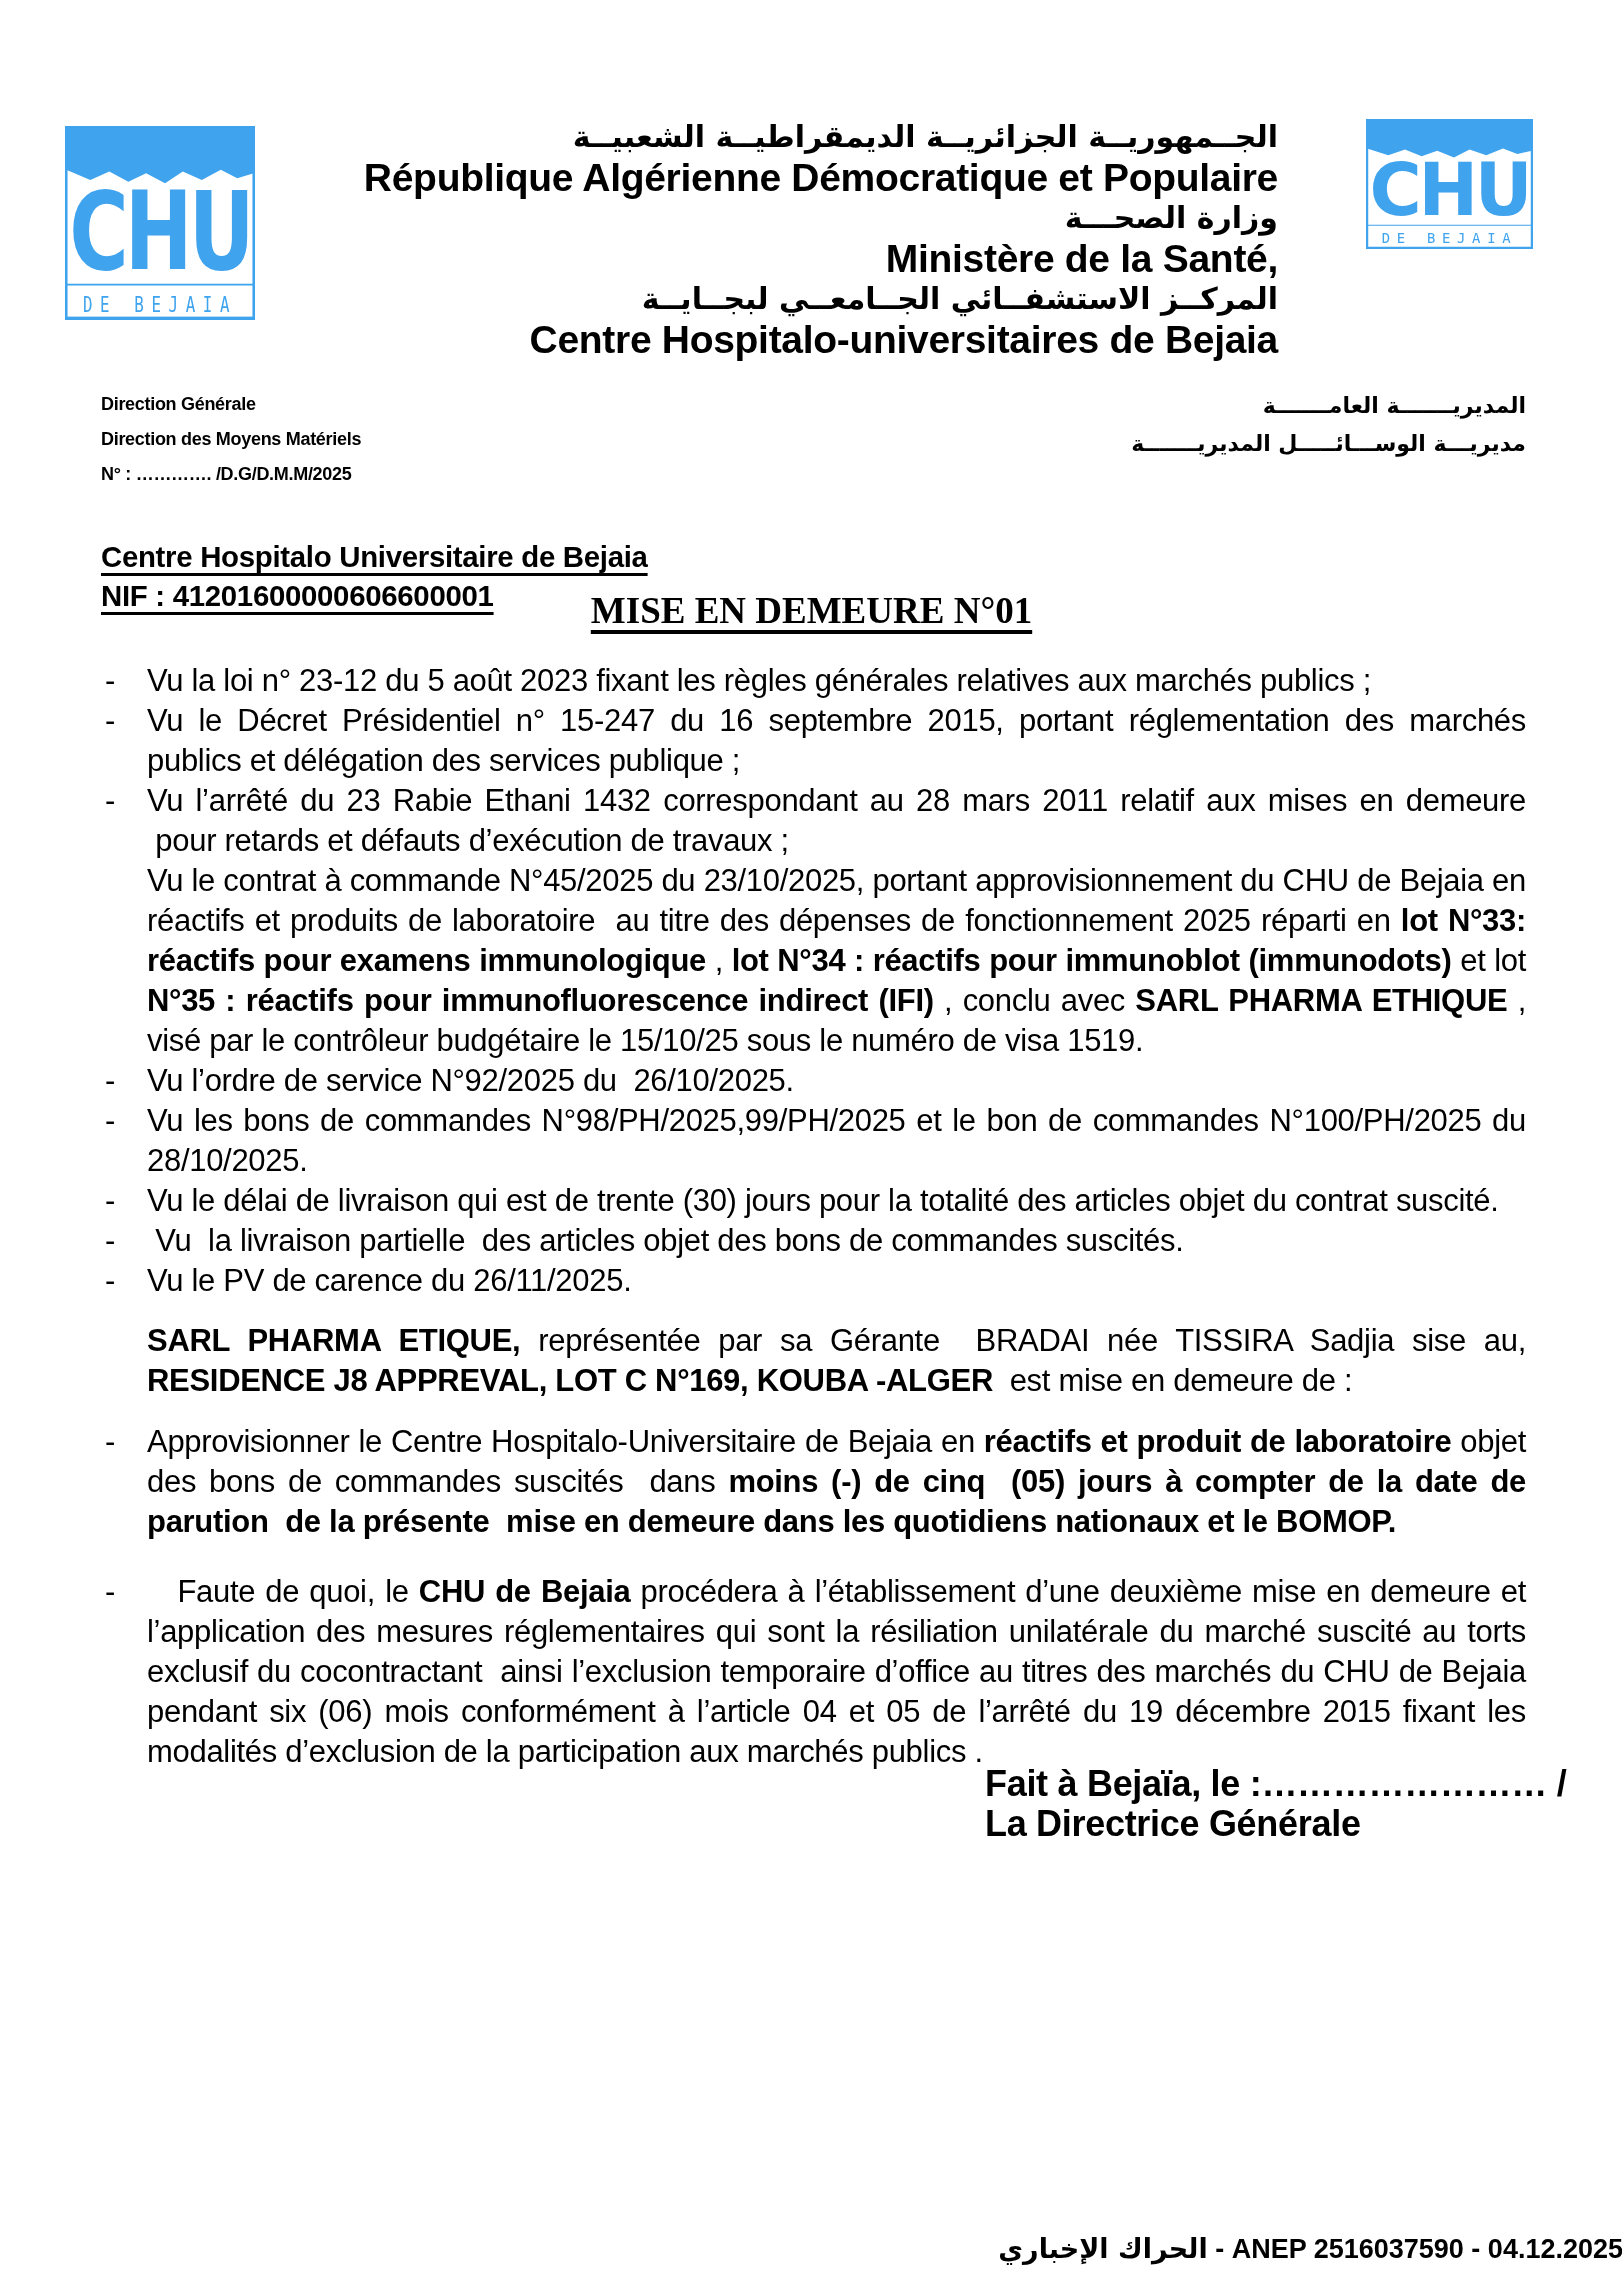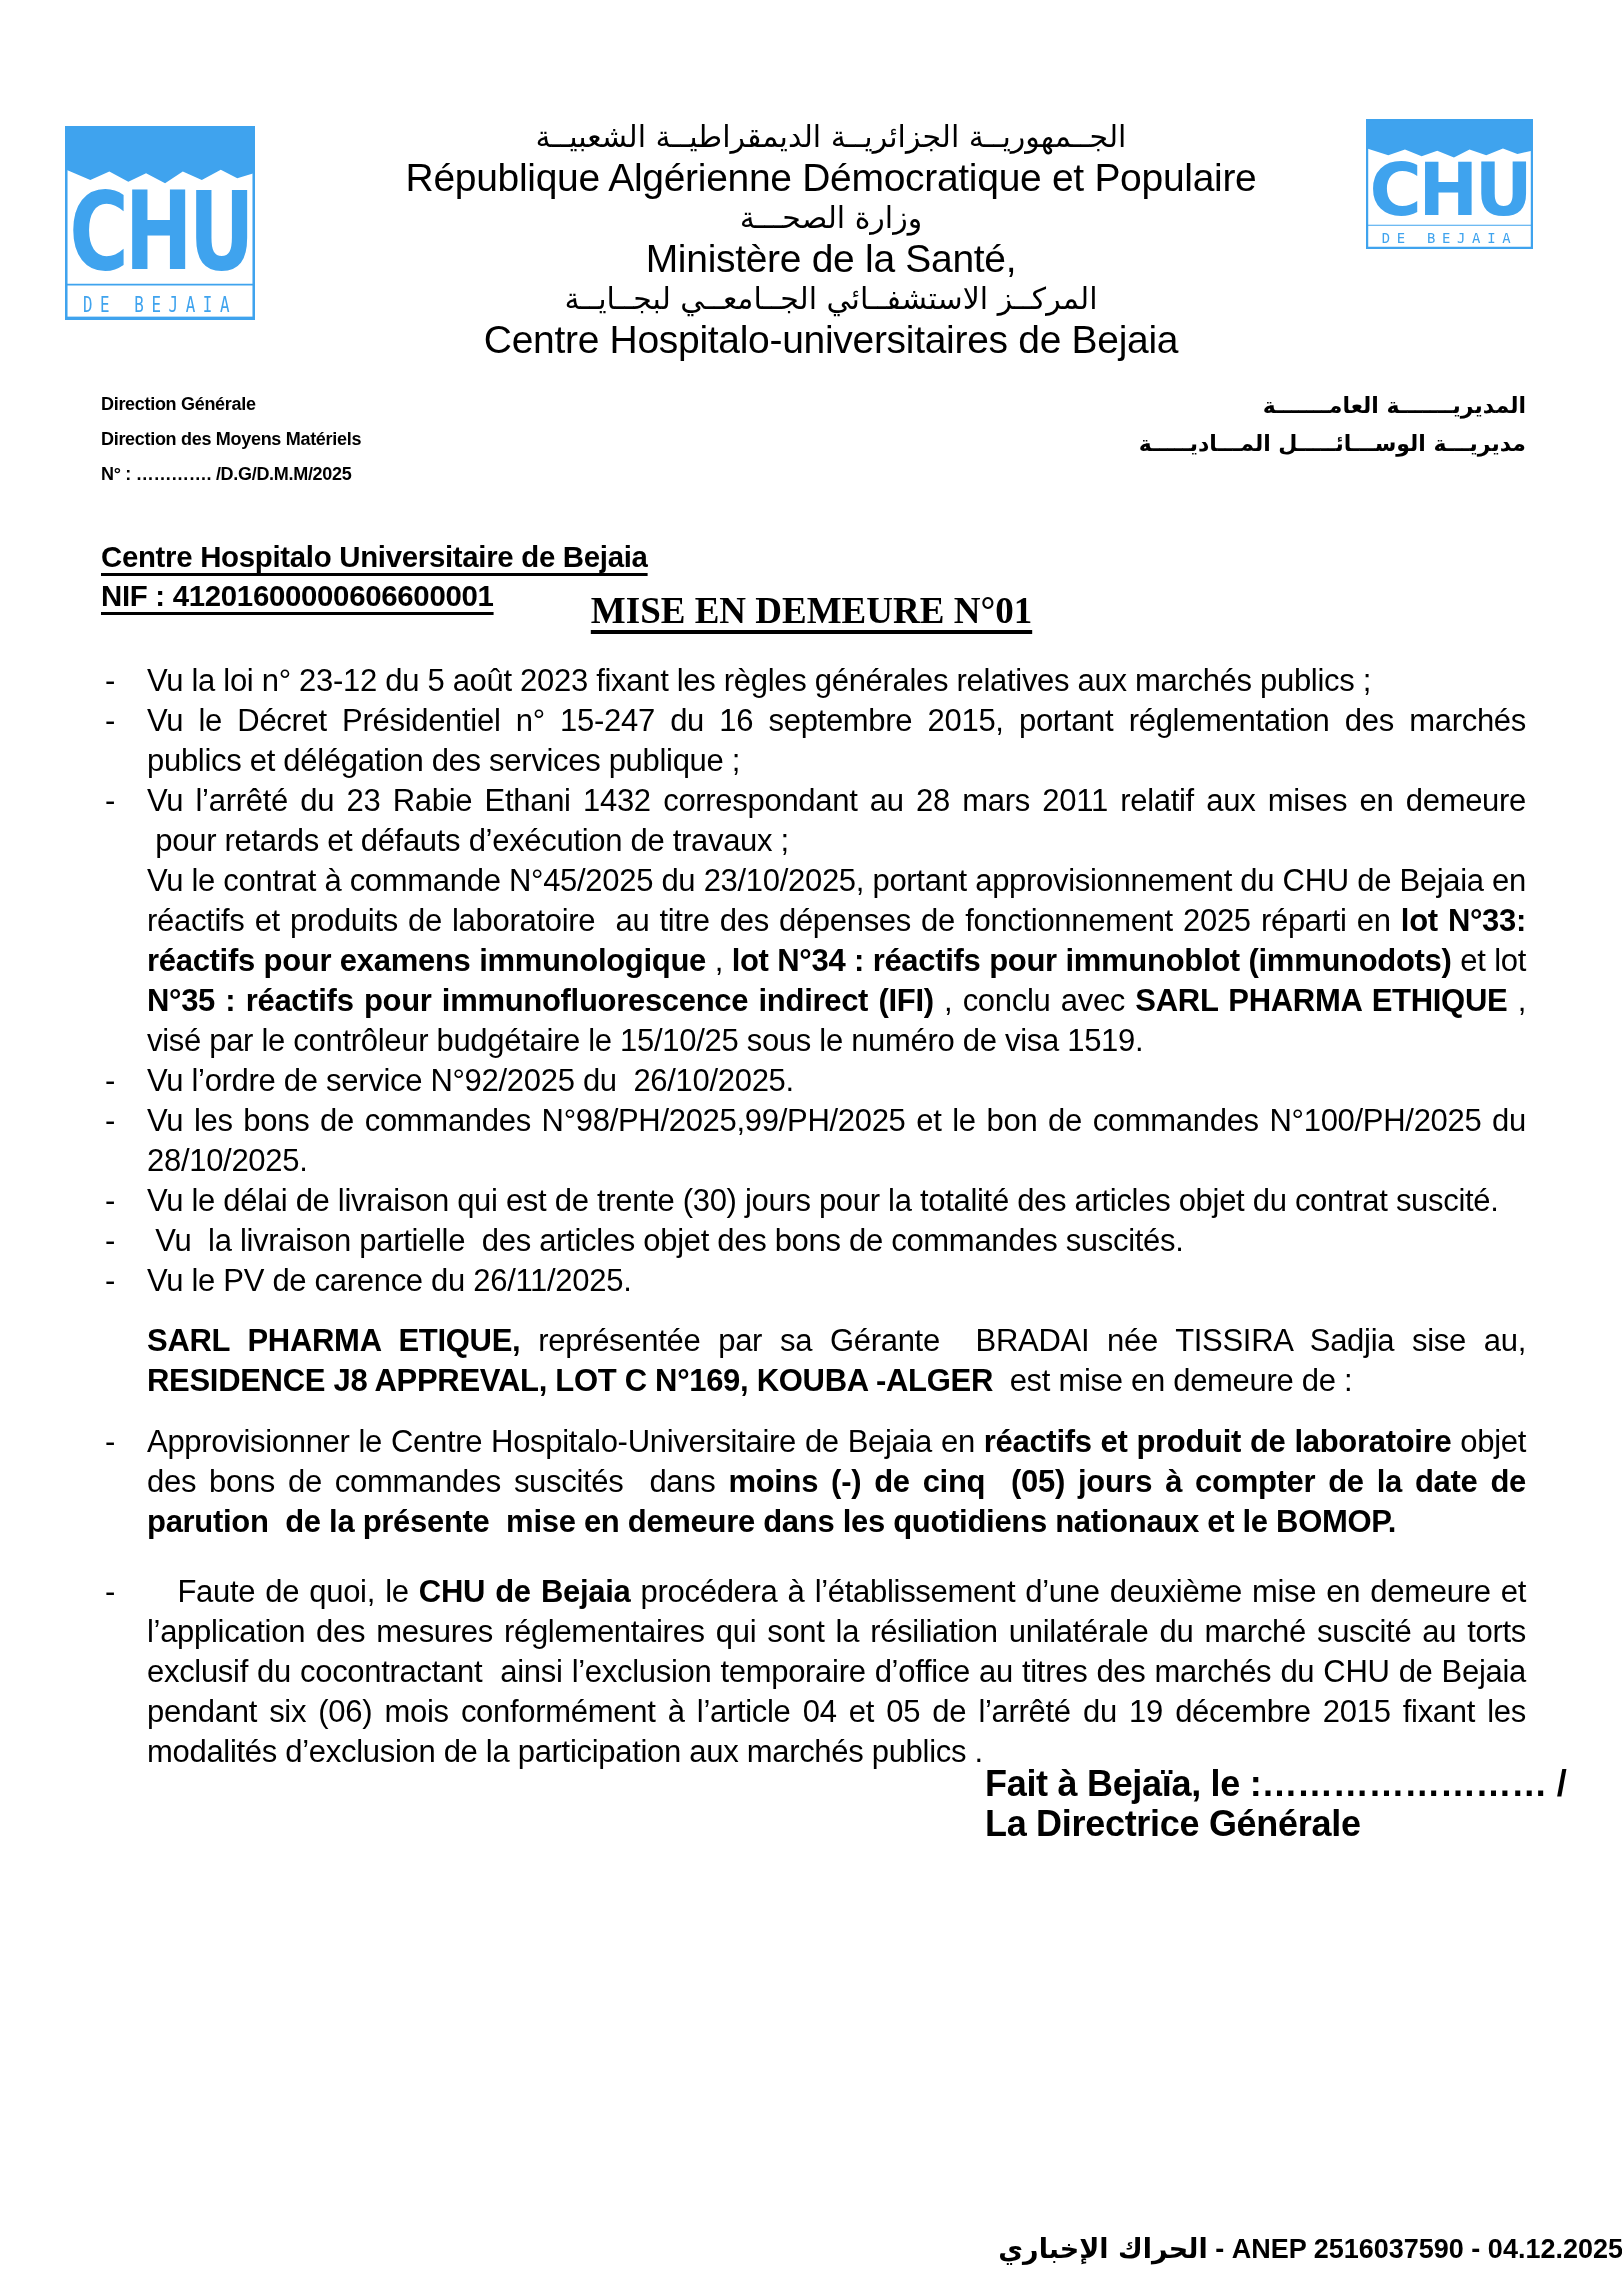--- a/index.html
+++ b/index.html
@@ -6,21 +6,21 @@
   .page {
     position:relative; width:1623px; height:2295px; margin:0 auto;
     background:#ffffff; color:#000000; overflow:hidden;
     font-family:"Liberation Sans", sans-serif;
   }
   
   .logo { position:absolute; }
   .logo-left  { left:65px; top:126px; }
   .logo-right { left:1366px; top:119px; }
   
-  .center-head { position:absolute; left:360px; top:116px; width:942px; text-align:center; font-weight:normal; }
+  .center-head { position:absolute; left:336px; top:116px; width:942px; text-align:right; font-weight:bold; }
   .h-ar { font-family:"DejaVu Sans", sans-serif; font-size:30px; line-height:42px; }
   .h-fr { font-size:39px; line-height:39px; letter-spacing:-0.3px; }
   
   .sender-row { position:absolute; top:387px; left:101px; right:97px; display:flex; justify-content:space-between; font-weight:bold; }
   .sender-left  { font-size:18px; line-height:35px; letter-spacing:-0.3px; }
   .sender-right { font-family:"DejaVu Sans", sans-serif; font-size:22px; line-height:38px; text-align:right; }
   .entity-block { position:absolute; top:509px; left:101px; font-weight:bold; font-size:29.4px; line-height:39px; letter-spacing:-0.3px;margin-top:28px; }
   .u-line { text-decoration:underline; text-decoration-thickness:2.6px; text-underline-offset:5.9px; }
   
   .doc-title { position:absolute; top:589px; left:0; width:100%; text-align:center;
@@ -69,21 +69,21 @@
   </div>
 
   <div class="sender-row">
     <div class="sender-left">
       <div>Direction Générale</div>
       <div>Direction des Moyens Matériels</div>
       <div>N° : …………. /D.G/D.M.M/2025</div>
     </div>
     <div class="sender-right" dir="rtl">
       <div>المديريـــــــة العامـــــــة</div>
-      <div>مديريـــة الوســـائـــــل المـــاديـــــة</div>
+      <div>مديريـــة الوســـائـــــل المديريـــــــة</div>
     </div>
   </div>
 
   <div class="entity-block">
     <div><span class="u-line">Centre Hospitalo Universitaire de Bejaia</span></div>
     <div><span class="u-line">NIF : 41201600000606600001</span></div>
   </div>
 
   <div class="doc-title">
     <span class="u-line">MISE EN DEMEURE N°01</span>

